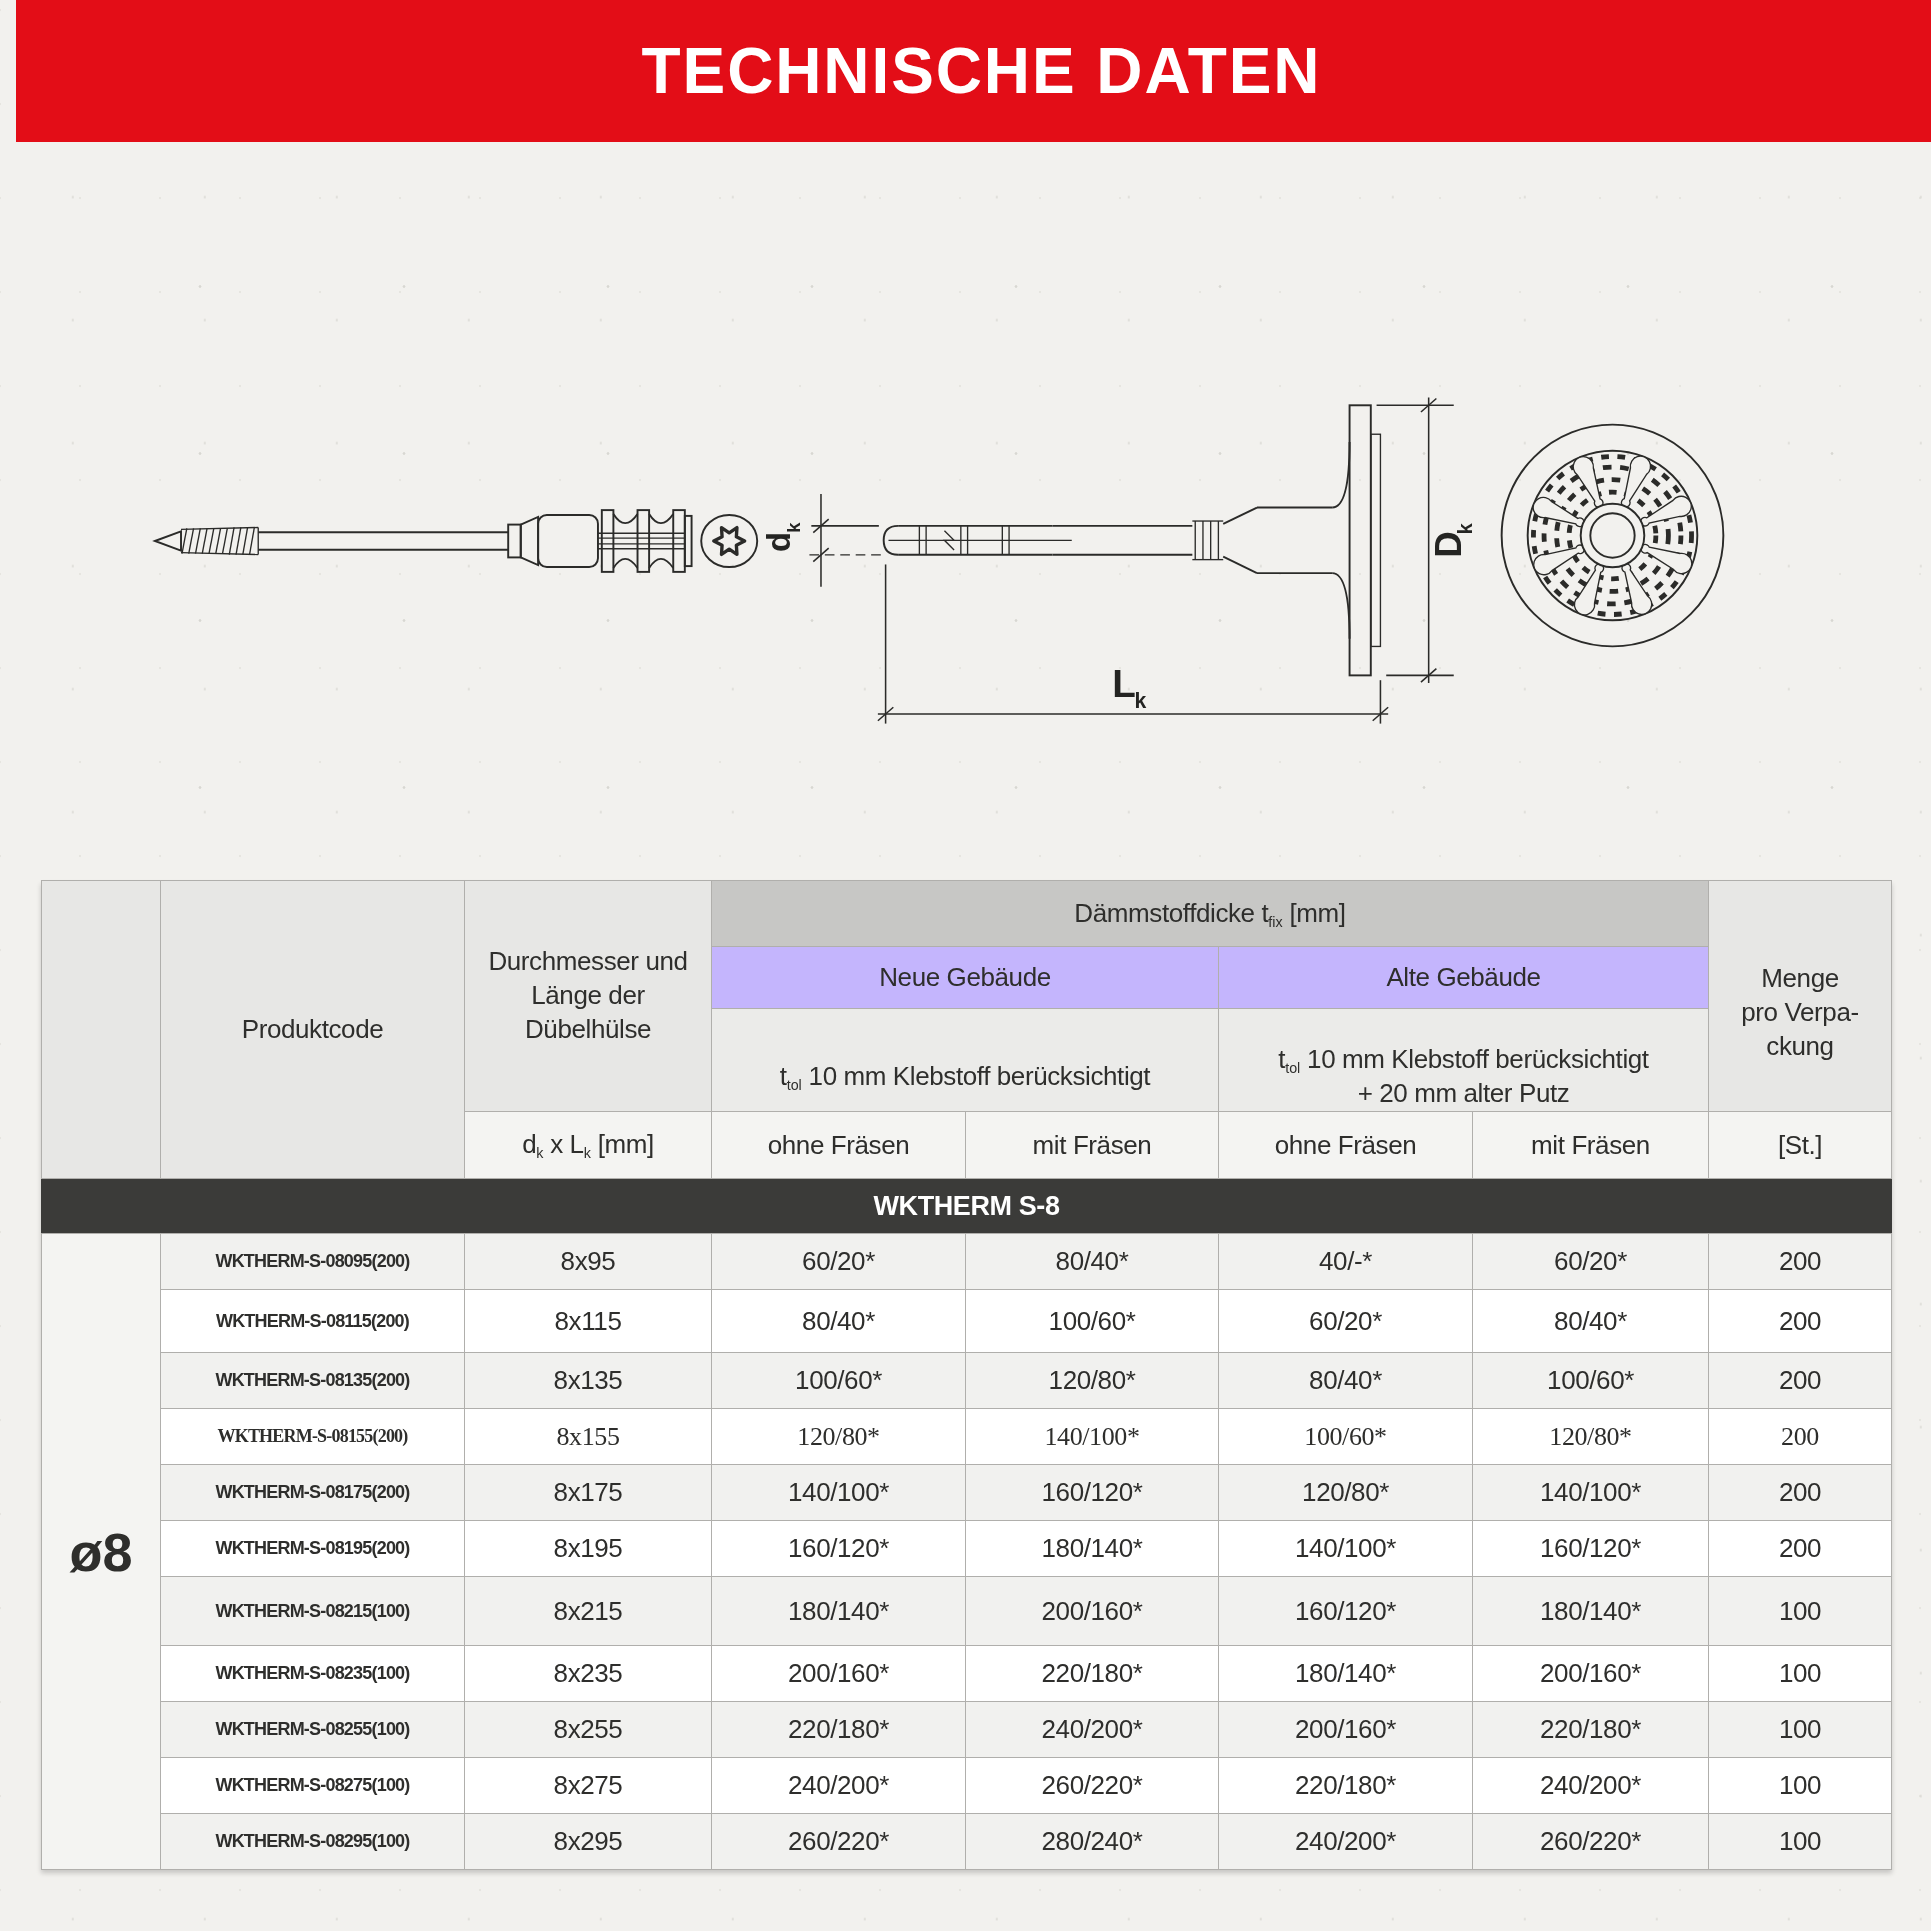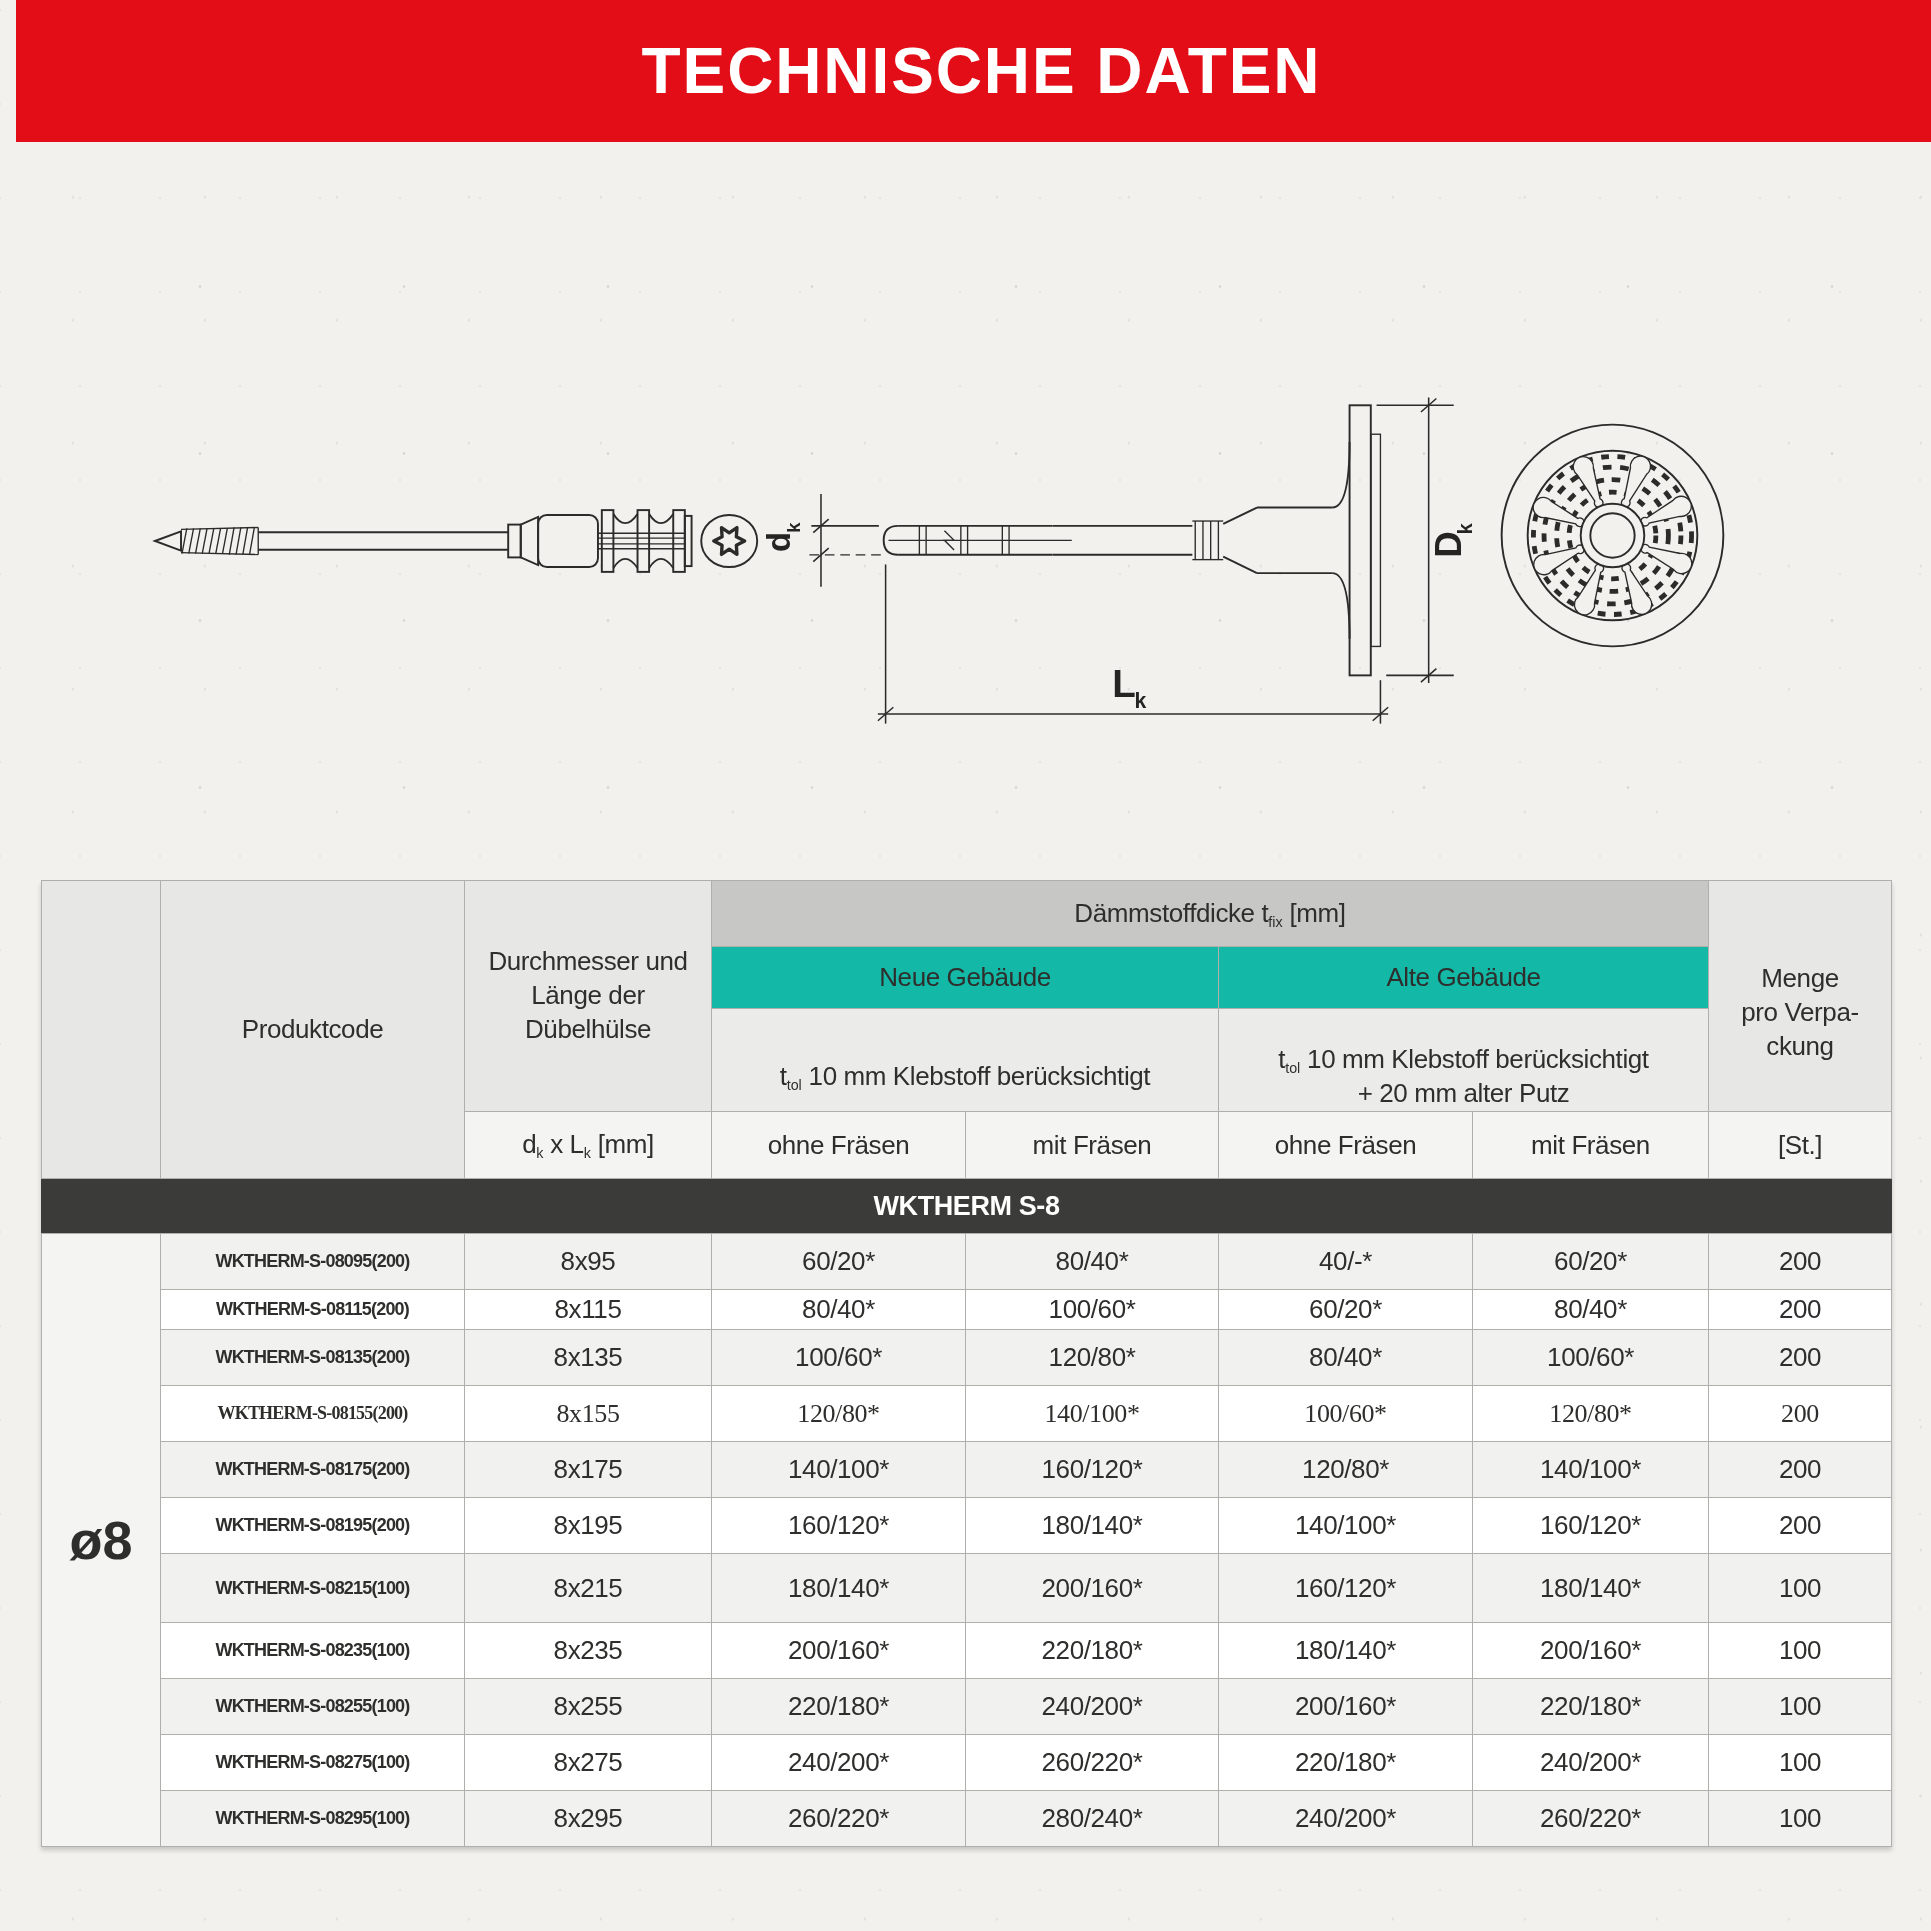--- a/index.html
+++ b/index.html
@@ -40,21 +40,21 @@
     font-size:26px;letter-spacing:-0.4px;
     box-shadow:0 3.9px 4.8px rgba(0,0,0,0.18);
     background:#ffffff;
   }
   .spec-table td{
     border:1px solid #b0afac;text-align:center;vertical-align:middle;
     padding:0 5.8px;overflow:hidden;
   }
   .hdr-left{background:#E7E7E5;}
   .band-a{background:#C7C7C5;}
-  .band-b{background:#14b8a6;}
+  .band-b{background:#c4b5fd;}
   .band-c{background:#EBEBE9;}
   .band-d{background:#F4F4F2;}
   .prewrap{white-space:pre-line;line-height:1.3;}
   .group-band{
     background:#3B3B39;color:#ffffff;font-weight:bold;font-size:27px;
     border-left:1px solid #3B3B39 !important;border-right:1px solid #3B3B39 !important;
   }
   .odd{background:#F1F1EF;}
   .even{background:#FFFFFF;}
   .dia-cell{
@@ -307,21 +307,21 @@
       <tr class="odd" style="height: 56px;">
         <td rowspan="11" class="dia-cell">ø8</td>
         <td class="code-cell">WKTHERM-S-08095(200)</td>
         <td>8x95</td>
         <td>60/20*</td>
         <td>80/40*</td>
         <td>40/-*</td>
         <td>60/20*</td>
         <td>200</td>
       </tr>
-      <tr class="even" style="height: 40px;">
+      <tr class="even" style="height: 63px;">
         <td class="code-cell">WKTHERM-S-08115(200)</td>
         <td>8x115</td>
         <td>80/40*</td>
         <td>100/60*</td>
         <td>60/20*</td>
         <td>80/40*</td>
         <td>200</td>
       </tr>
       <tr class="odd" style="height: 56px;">
         <td class="code-cell">WKTHERM-S-08135(200)</td>

